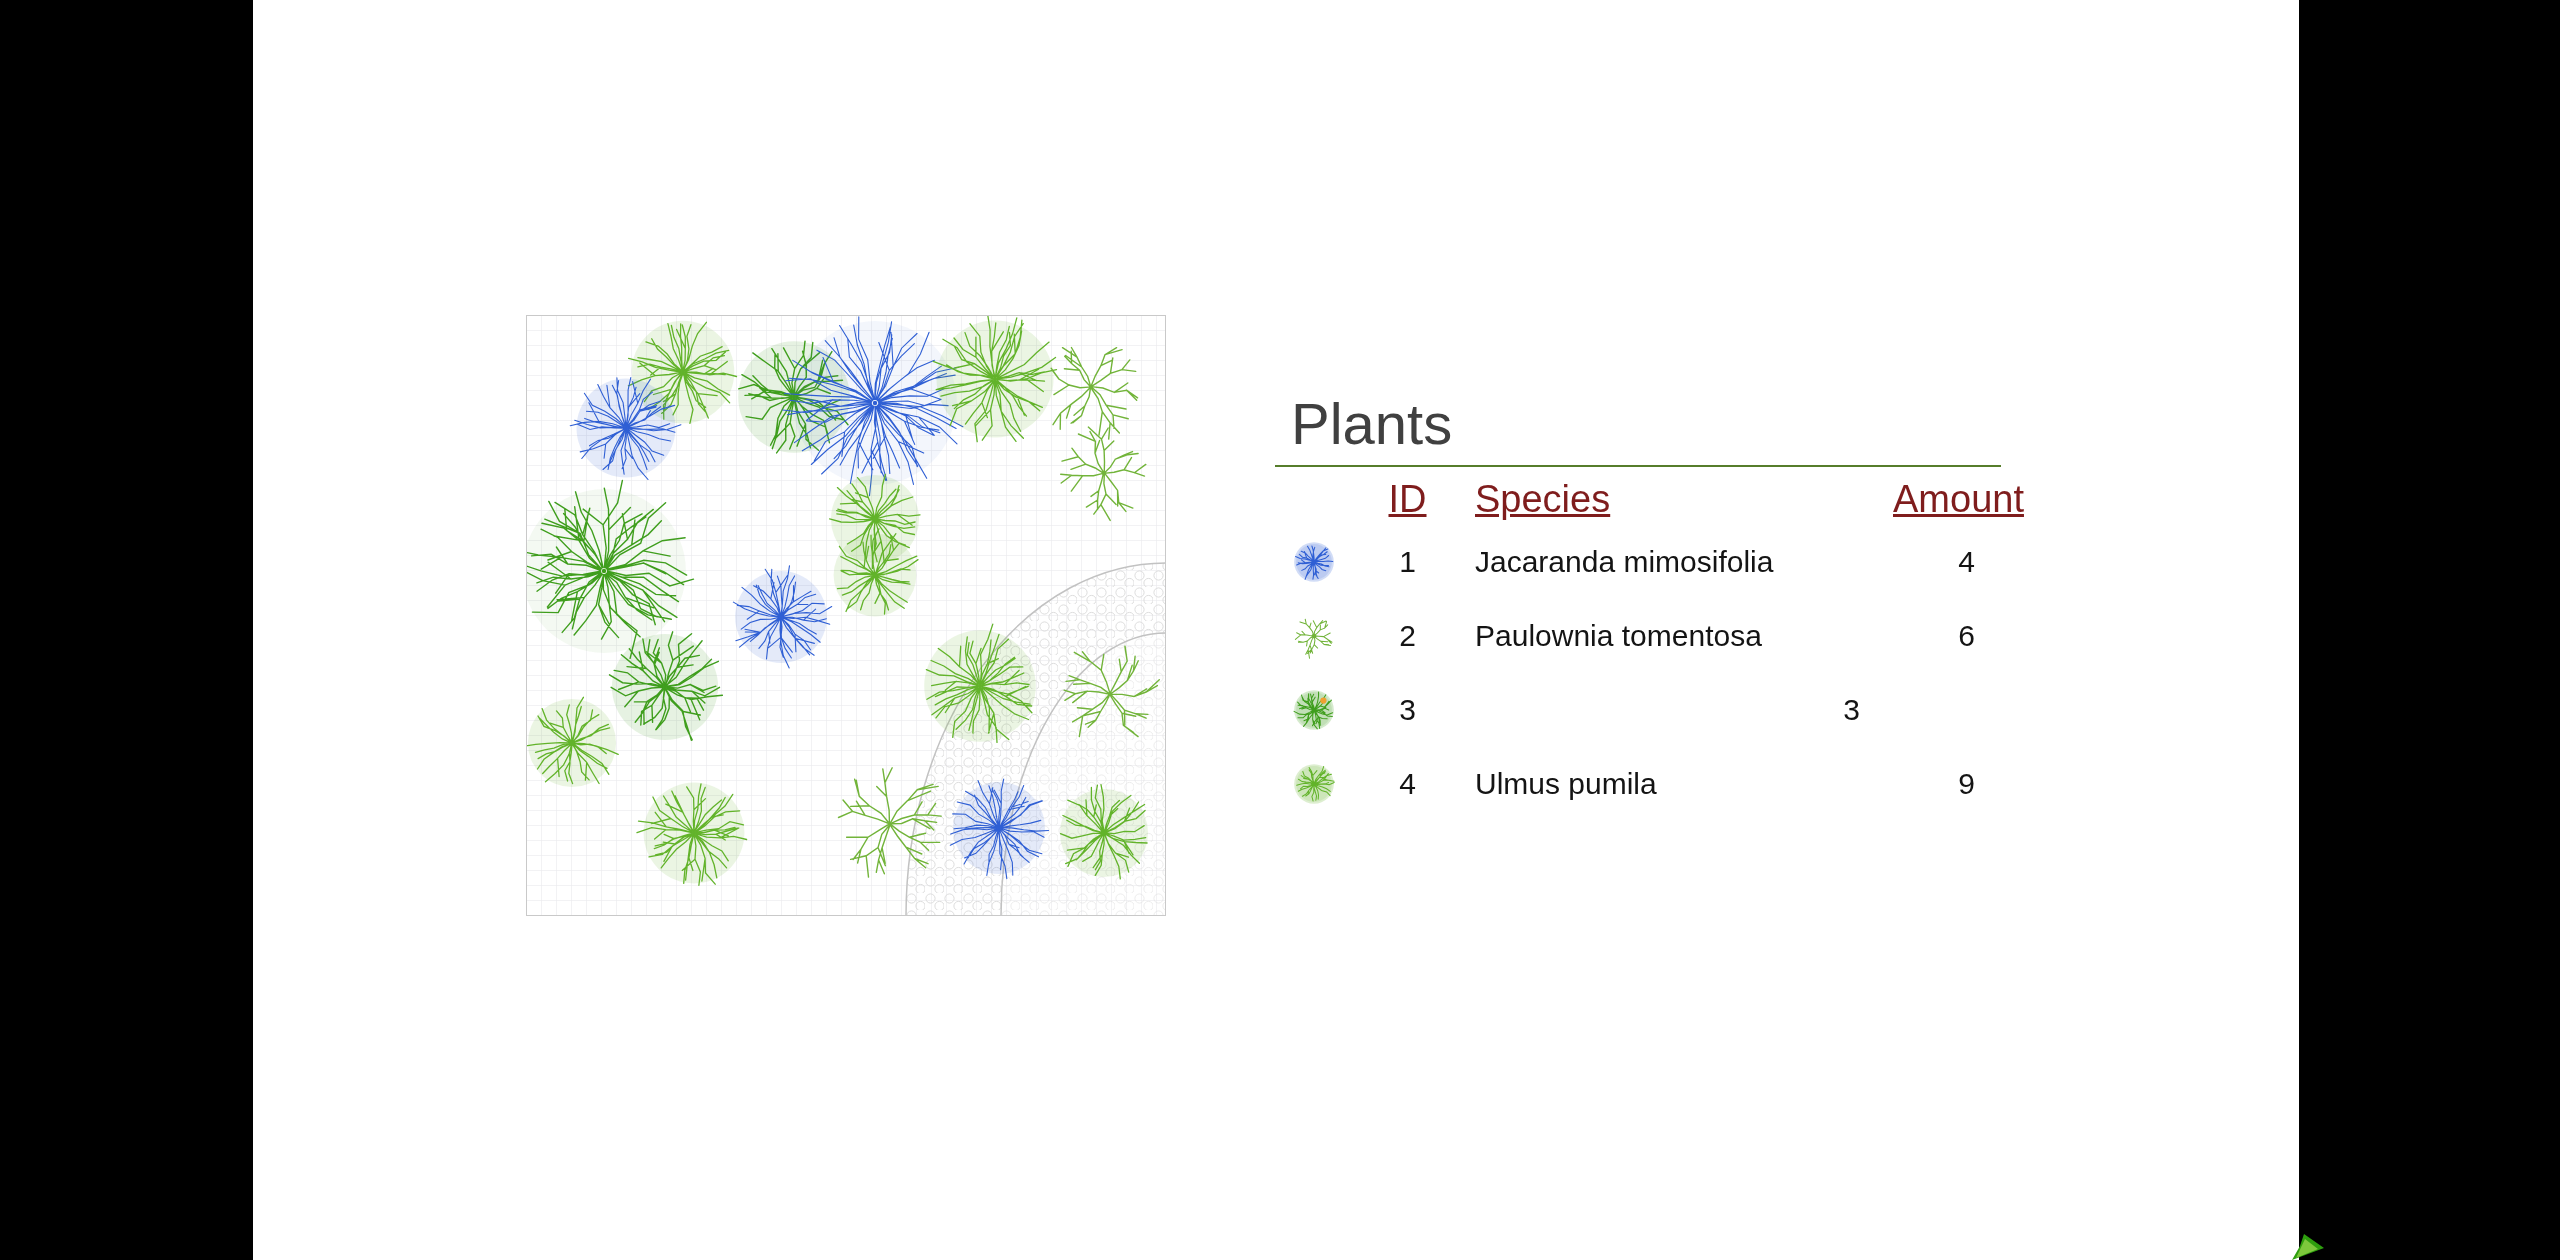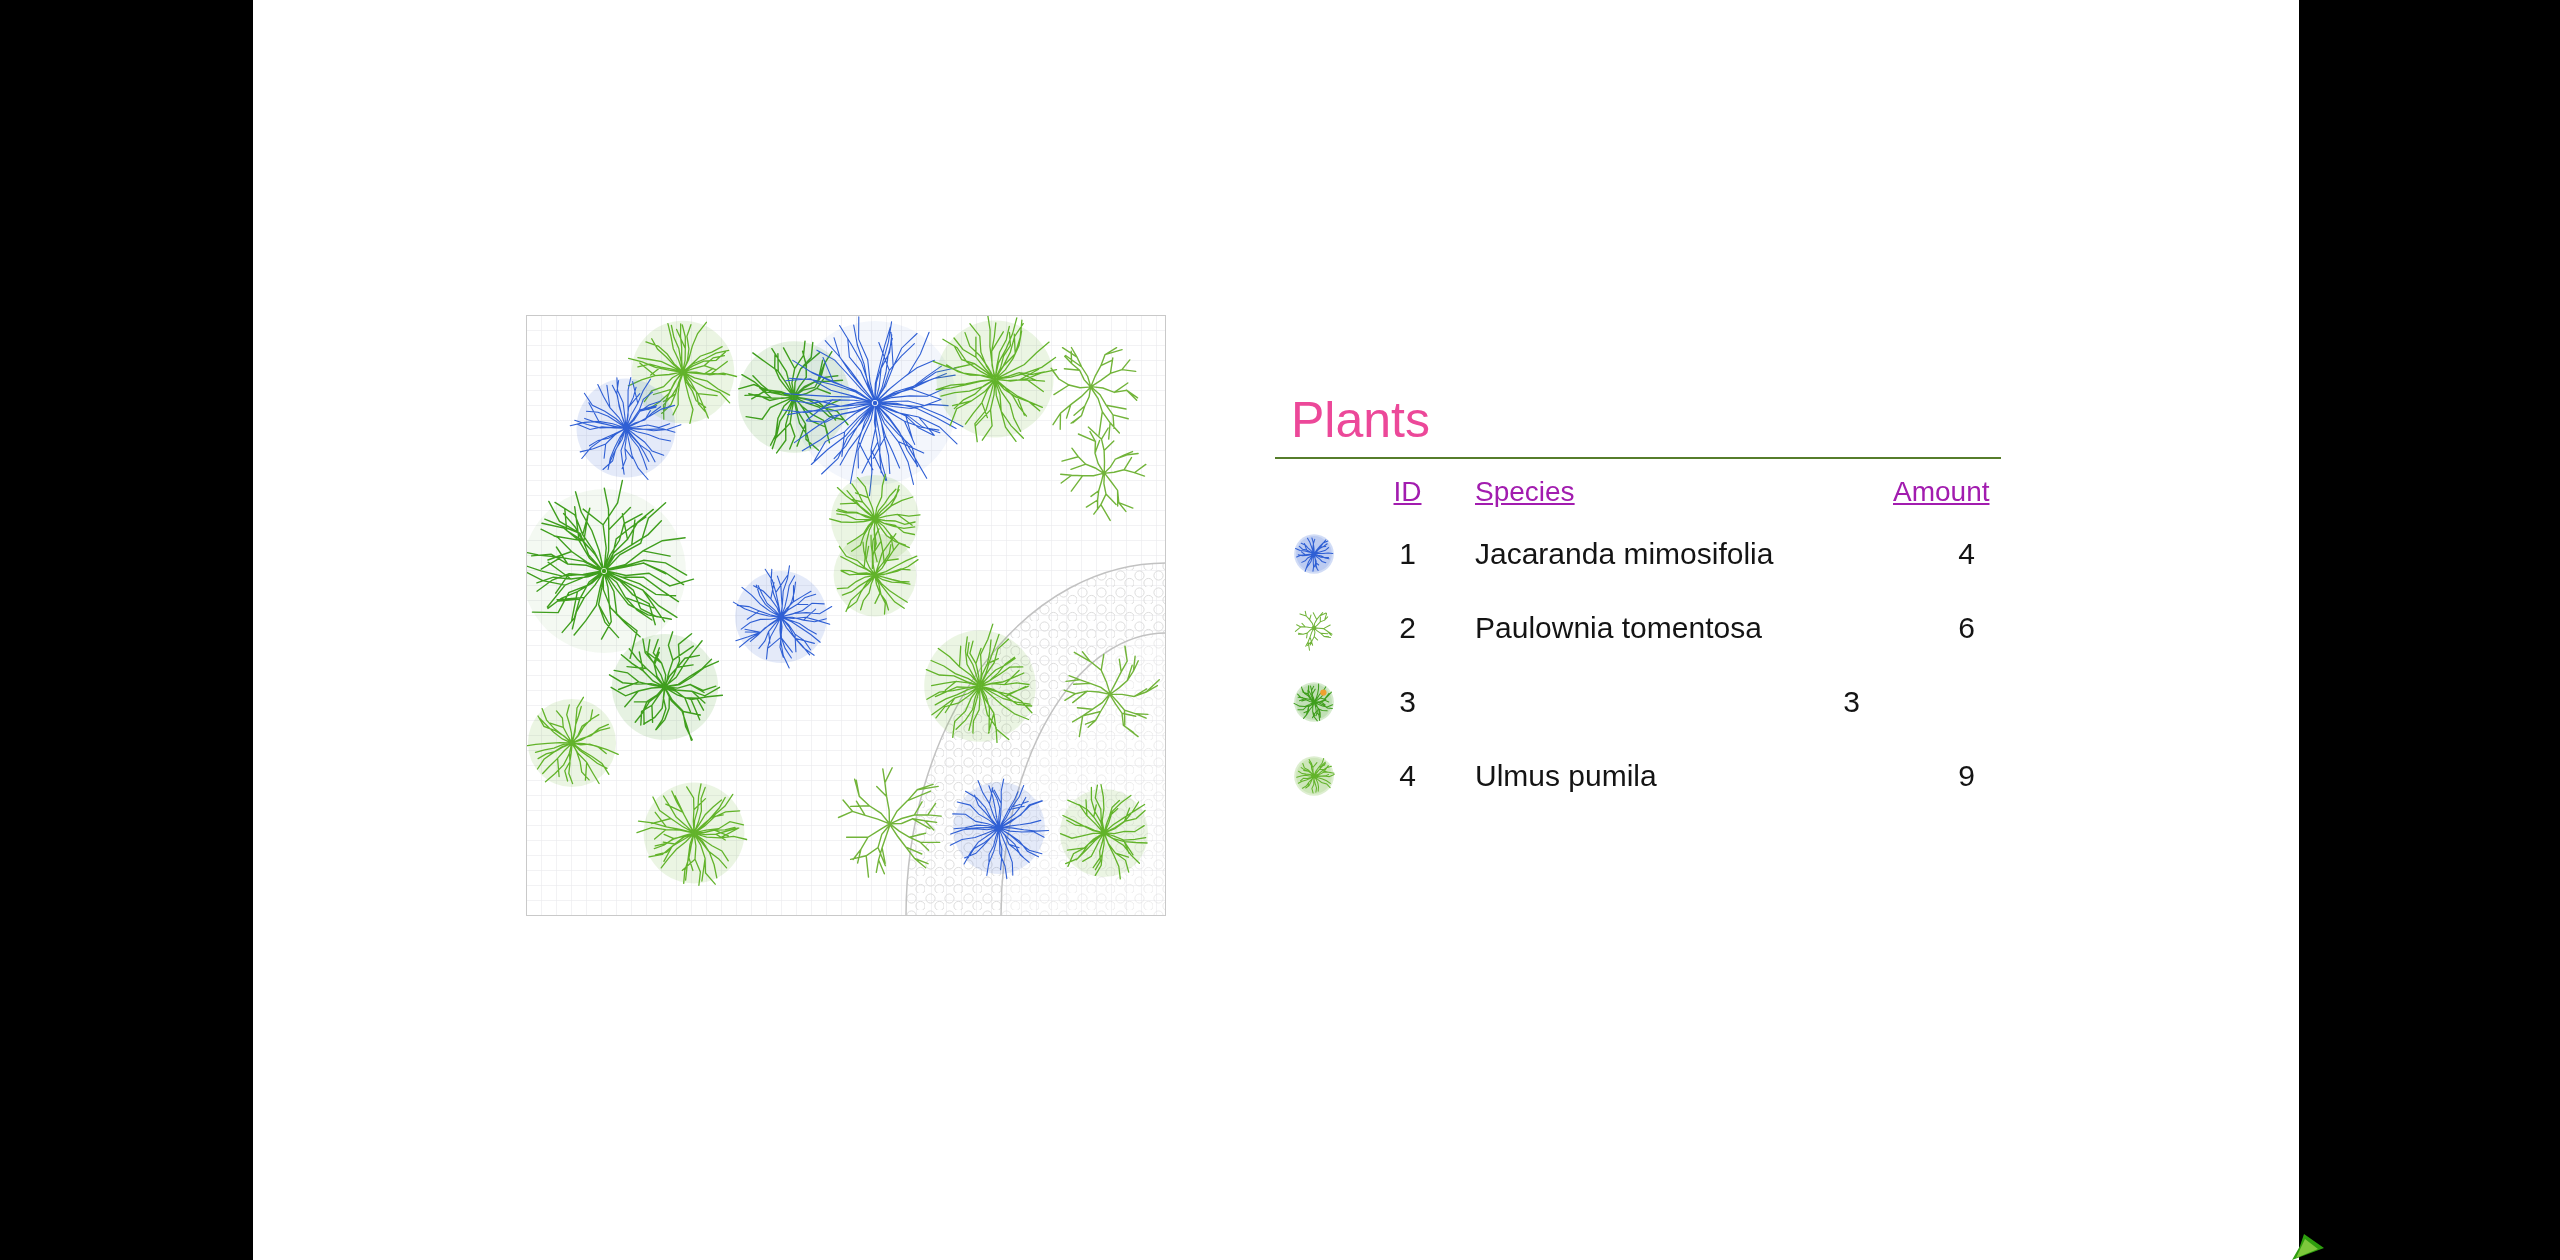--- a/index.html
+++ b/index.html
@@ -13,24 +13,24 @@
   .letterbox.left{left:0;width:253px;}
   .letterbox.right{left:2299px;width:261px;}
   .stage{position:absolute;left:253px;top:0;width:2046px;height:1260px;background:#fff;}
 
   
   .plan{position:absolute;left:273px;top:315px;width:640px;height:601px;}
   .plan svg{display:block;}
 
   
   .panel{position:absolute;left:1022px;top:394px;width:726px;box-sizing:border-box;}
-  .title{font-size:50px;color:#ec4899;font-weight:normal;padding:0 0 10px 16px;
+  .title{font-size:58px;color:#404040;font-weight:normal;padding:0 0 10px 16px;
          border-bottom:2px solid #567d2b;line-height:1.05;}
   .t-head,.t-row{display:grid;grid-template-columns:95px 75px 1fr 115px;align-items:center;}
-  .t-head{margin-top:8px;height:50px;color:#a21caf;font-size:28px;}
+  .t-head{margin-top:8px;height:50px;color:#7f1d1d;font-size:38px;}
   .t-head .hd{text-decoration:underline;}
   .t-row{height:74px;font-size:30px;color:#141414;}
   .cell-icon{padding-left:16px;}
   .cell-icon svg{display:block;}
   .cell-id{text-align:center;}
   .cell-species{padding-left:30px;}
   .cell-amount{text-align:right;padding-right:26px;margin-left:7px;}
 
   .pointer{position:absolute;left:2037px;top:1230px;width:36px;height:32px;}
 </style>

